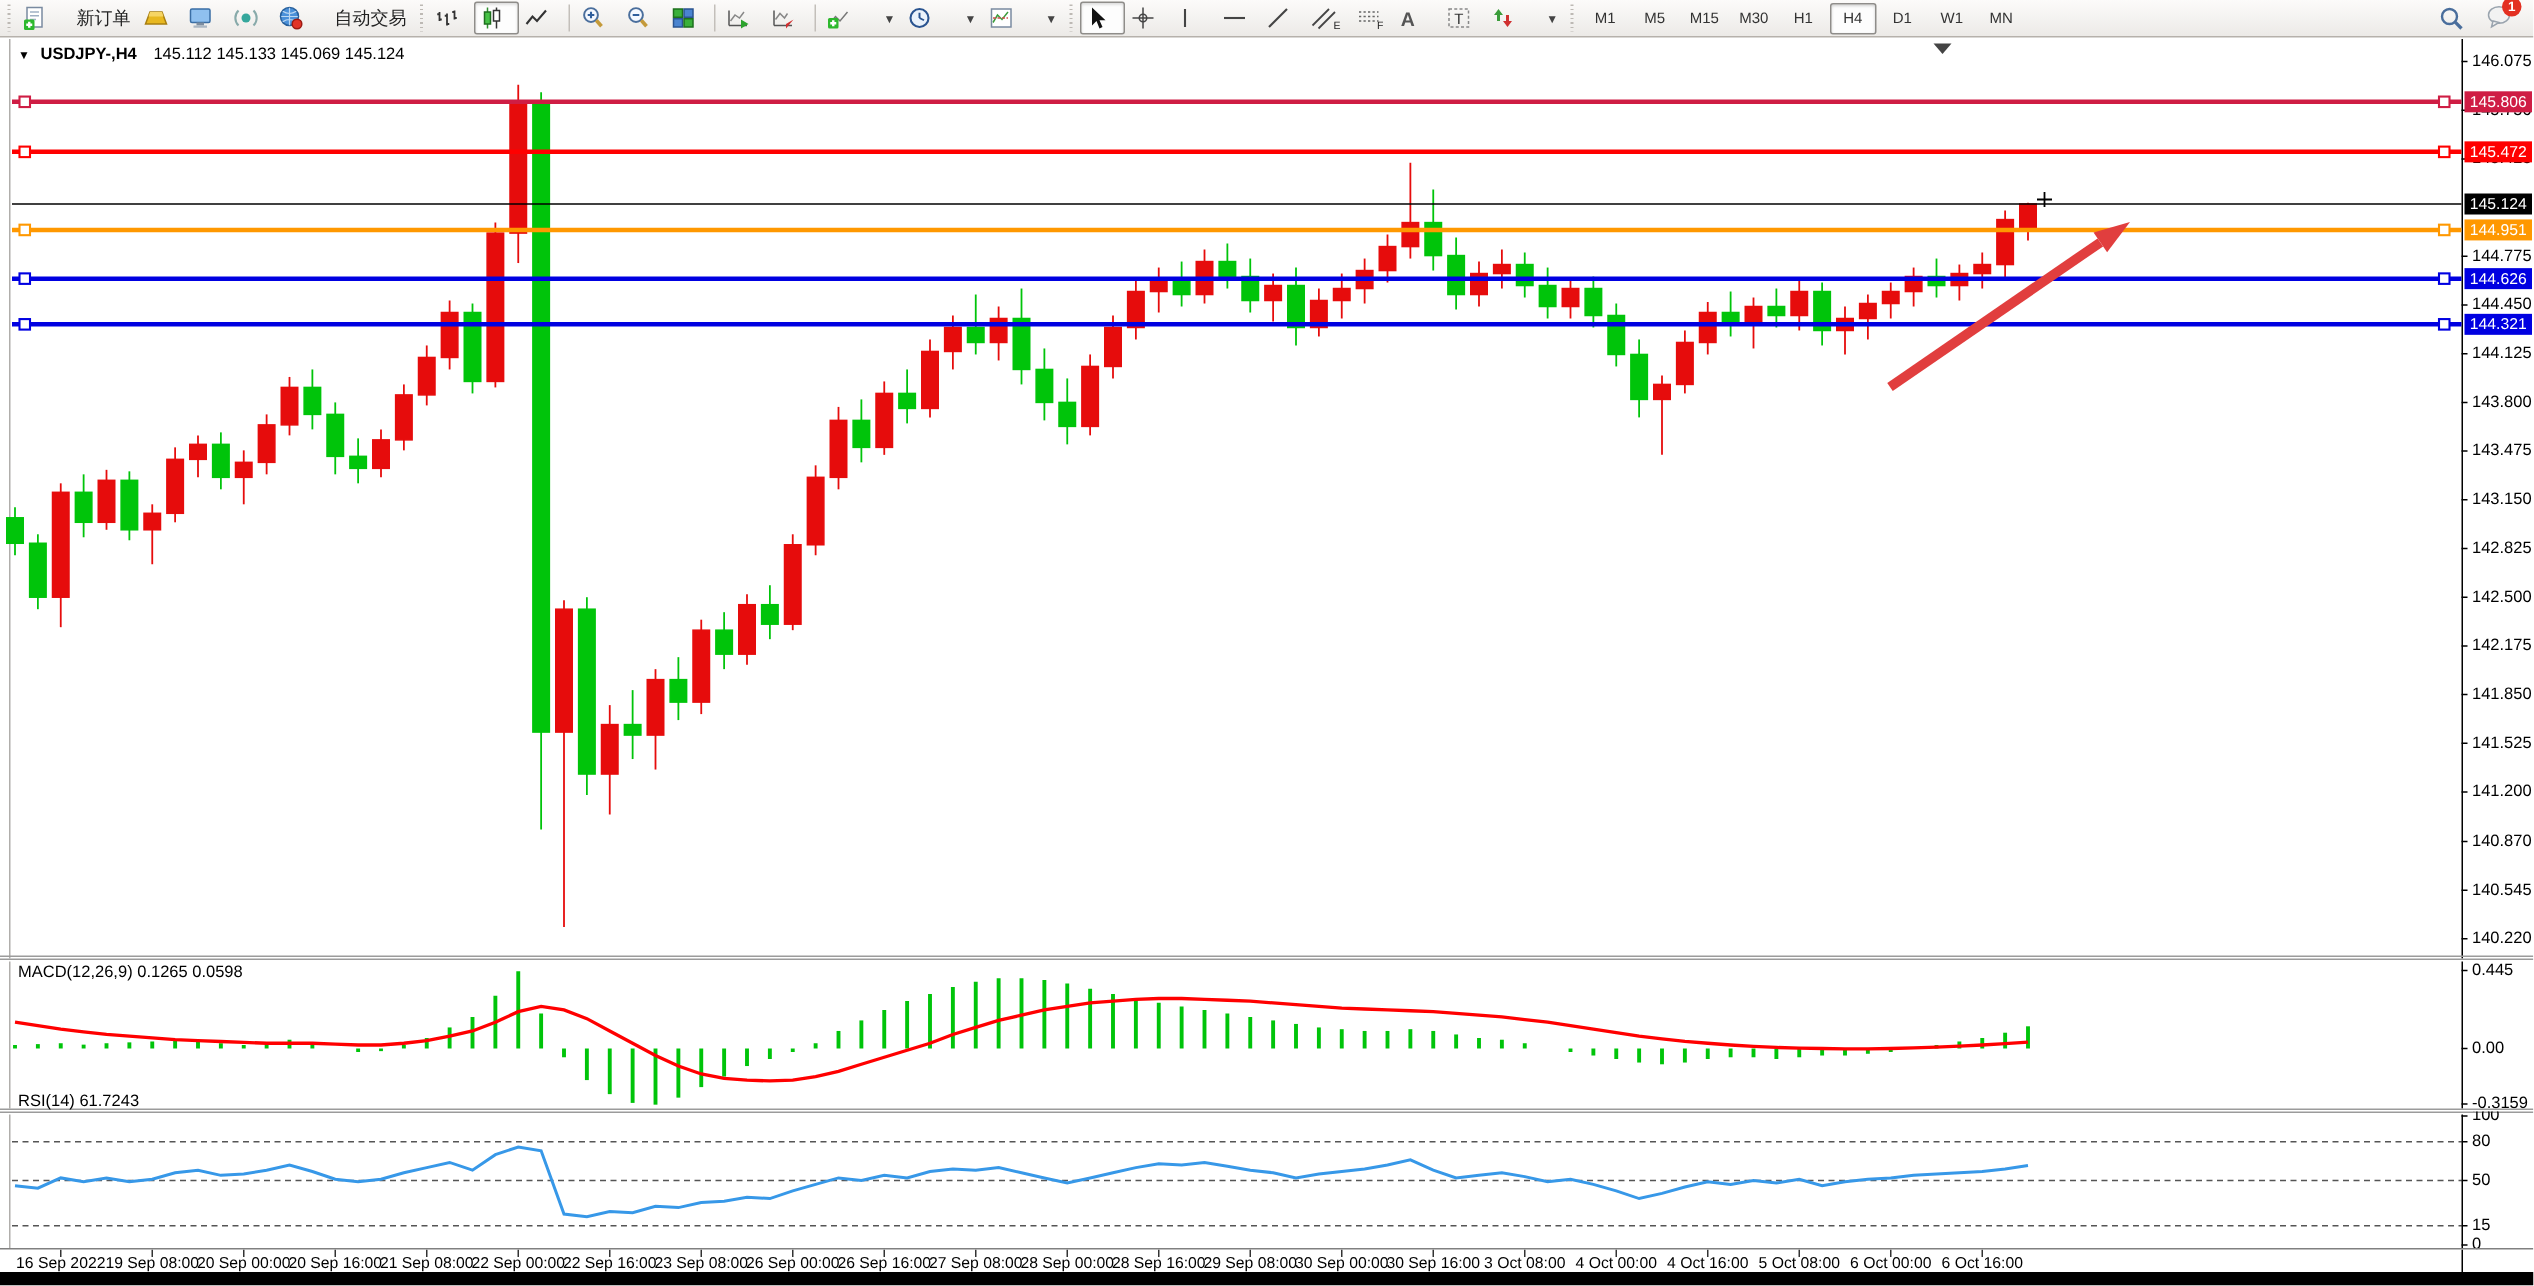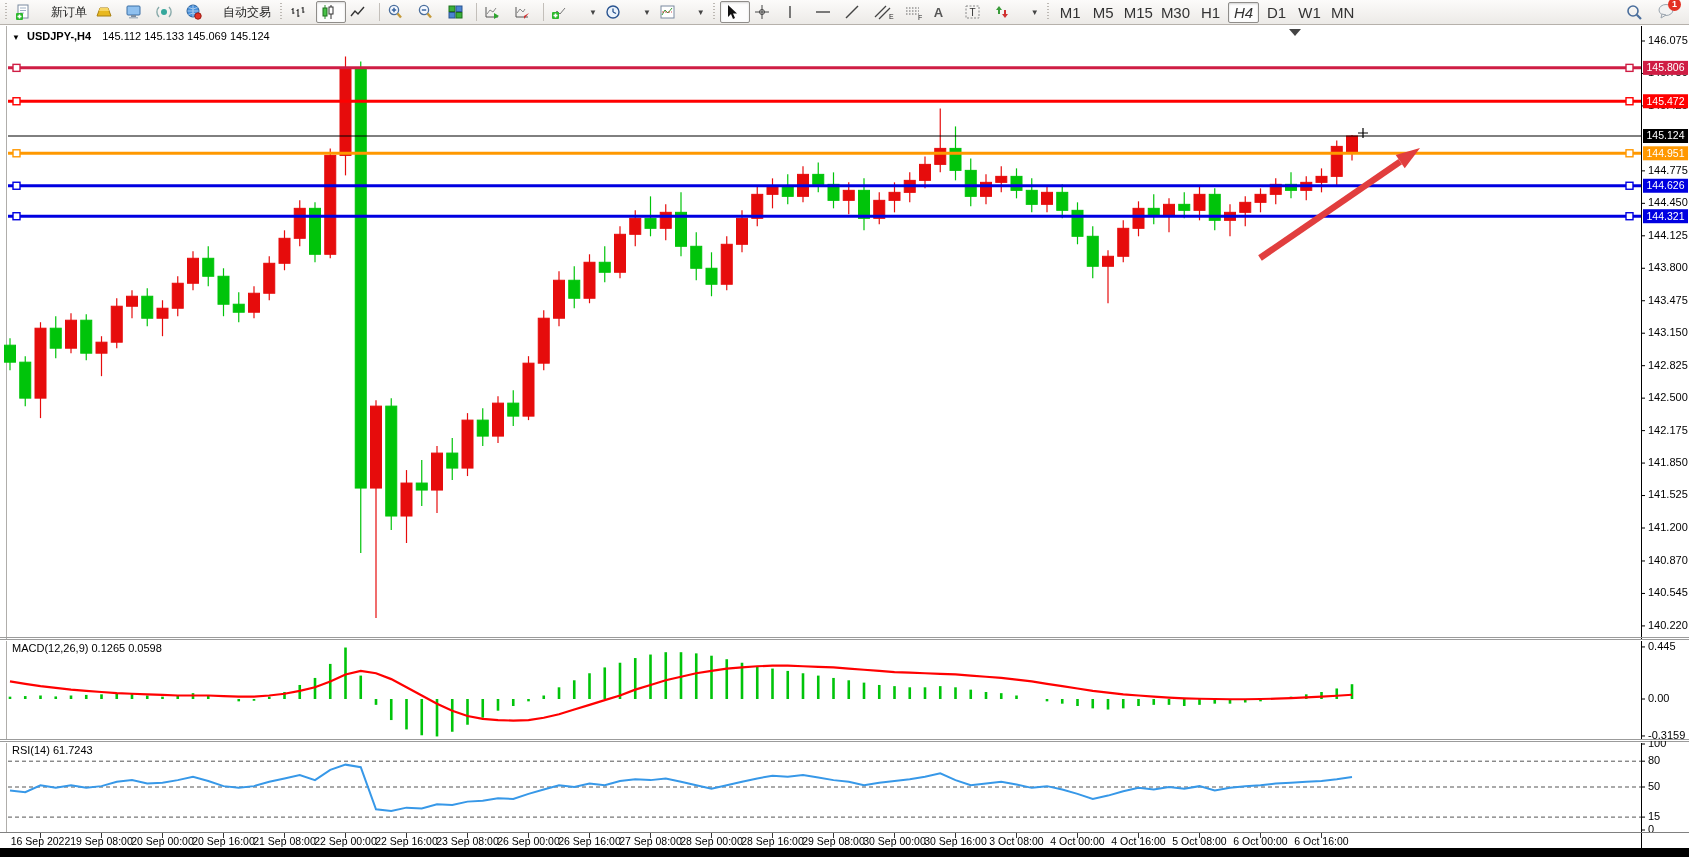--- a/index.html
+++ b/index.html
@@ -13,22 +13,22 @@
     background-image:repeating-linear-gradient(#bdb9b4 0 1px,transparent 1px 3px);
     background-size:2px 100%;background-repeat:no-repeat;background-position:center;}
   .sep{width:1px;height:18px;background:#c3bfba;margin:0 3px;}
   .tb-btn{height:20px;min-width:22px;padding:0 3px;display:flex;align-items:center;gap:20px;
     border:1px solid transparent;border-radius:2px;}
   .tb-btn.pressed{background:#fdfdfd;border:1px solid #8f8d8a;box-shadow:inset 0 1px 2px rgba(0,0,0,.15);}
   .tb-btn svg{display:block}
   .tb-label{white-space:nowrap;font-size:12px;}
   .caret{font-size:8px;color:#444;margin-left:1px;}
   .tf-btn{height:19px;min-width:25px;padding:0 2px;margin:15px 1px;display:flex;align-items:center;
-    justify-content:center;font-size:15px;color:#333;border:1px solid transparent;border-radius:2px;}
-  .tf-btn.active{background:#fdfdfd;border:1px solid #8f8d8a;box-shadow:inset 0 1px 2px rgba(0,0,0,.18);font-style:italic;}
+    justify-content:center;font-size:10px;color:#333;border:1px solid transparent;border-radius:2px;}
+  .tf-btn.active{background:#fdfdfd;border:1px solid #8f8d8a;box-shadow:inset 0 1px 2px rgba(0,0,0,.18);}
   #tb-right{margin-left:auto;display:flex;align-items:center;margin-right:14px;gap:14px;}
   .badge{position:absolute;right:-6px;top:-5px;background:#e33022;color:#fff;border-radius:50%;
     width:13px;height:13px;font-size:9px;display:flex;align-items:center;justify-content:center;font-weight:bold;}
   
   .overlay-label{position:absolute;font-size:11px;color:#000;white-space:nowrap;z-index:5;}
   svg.panel{position:absolute;left:0;}
   svg text{font-family:"Liberation Sans","DejaVu Sans",sans-serif;}
   #blackbar{position:absolute;left:0;top:848px;width:1689px;height:9px;background:#000;}
 </style>
 </head>
@@ -863,16 +863,16 @@
       <line x1="1321.5" y1="833" x2="1321.5" y2="838" stroke="#333"></line>
       <text x="1321.5" y="845" font-size="10.5" fill="#000" text-anchor="middle">6 Oct 16:00</text>
     </svg>
 
   <div class="overlay-label" style="left:12px;top:30px;">
     <span style="font-size:8px;">▼</span>
     <span style="margin-left:4px;font-weight:bold;">USDJPY-,H4</span>
     <span style="margin-left:8px;text-align:right;">145.112 145.133 145.069 145.124</span>
   </div>
   <div class="overlay-label" style="left:12px;top:642px;">MACD(12,26,9) 0.1265 0.0598</div>
-  <div class="overlay-label" style="left:12px;top:744px;">RSI(14) 61.7243</div>
+  <div class="overlay-label" style="left:12px;top:728px;">RSI(14) 61.7243</div>
 
   <div id="blackbar"></div>
 </div>
 
 </body></html>

